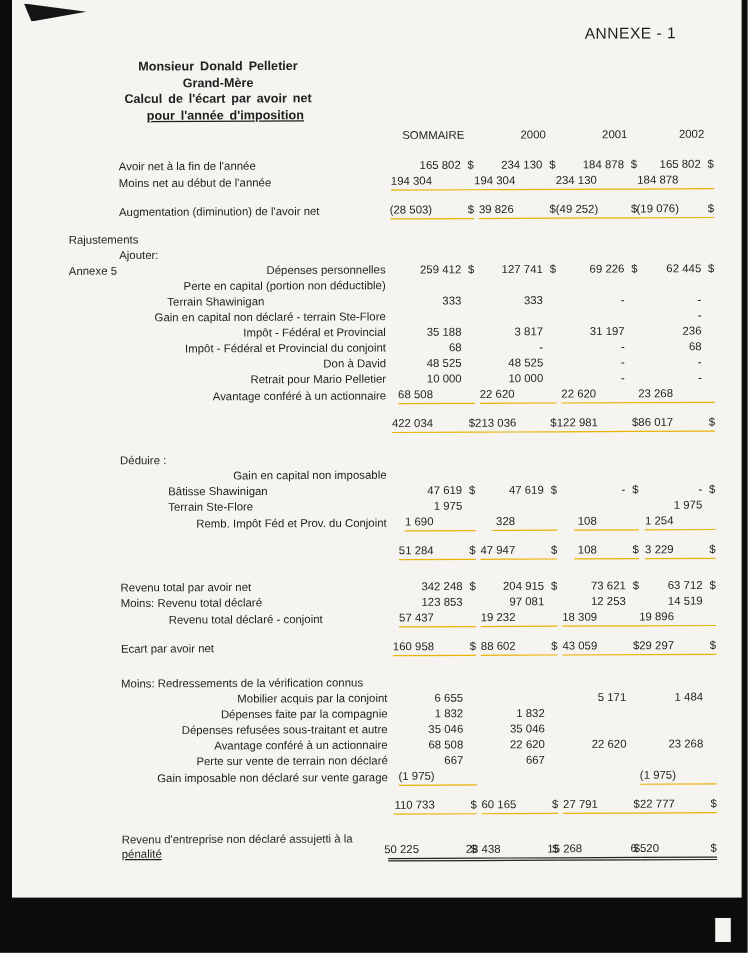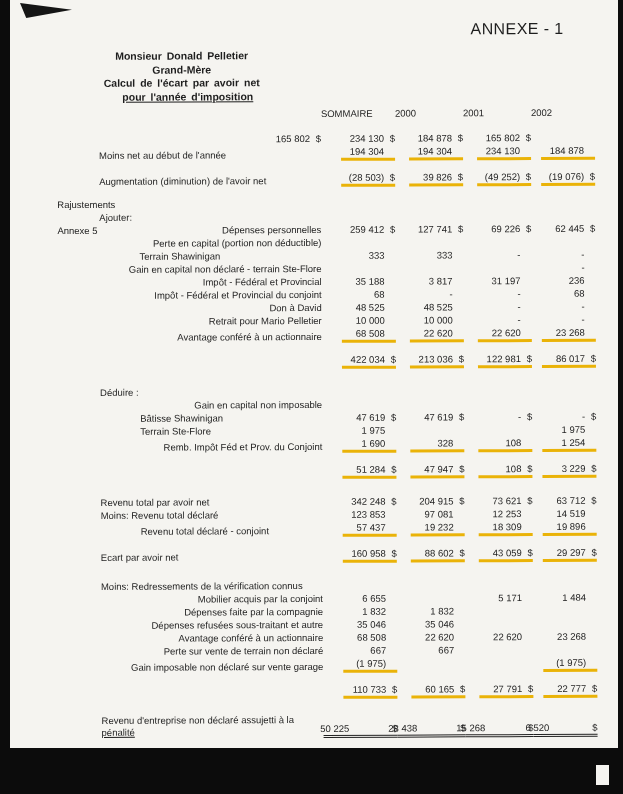--- a/index.html
+++ b/index.html
@@ -7,37 +7,37 @@
     width:623px;height:794px;position:relative;overflow:hidden;
     background:#0c0c0c;
     font-family:"Liberation Sans",sans-serif;
   }
   .paper{position:absolute;left:10px;top:0;width:608px;height:748px;background:#f5f4f0;}
   .bottom-notch{position:absolute;right:14px;bottom:9px;width:13px;height:20px;background:#f5f4f0;}
   .corner-mark{position:absolute;left:20px;top:3px;width:52px;height:15px;background:#151515;
     clip-path:polygon(0 0,100% 45%,12% 100%);}
   .content{position:absolute;left:0;top:0;width:623px;height:748px;color:#1e1e1e;
     transform:rotate(-0.25deg);transform-origin:50% 50%;}
-  .annexe{position:absolute;top:21px;right:58px;font-size:16px;letter-spacing:.4px;margin-left:36px;}
+  .annexe{position:absolute;top:21px;right:58px;font-size:13px;letter-spacing:.4px;margin-left:36px;}
   .doc-header{position:absolute;left:105px;top:49px;font-size:10.5px;font-weight:bold;
     line-height:13.5px;word-spacing:2px;text-align:center;}
   .doc-header .underlined{text-decoration:underline;margin-left:12px;}
   .table{position:absolute;left:58px;top:108px;}
   .thead,.trow{display:grid;grid-template-columns:42px 222px 74px 68px 68px 64px;align-items:end;}
   .thead{font-size:9.5px;line-height:12px;margin-bottom:13px;}
-  .thead .hcell{text-align:left;padding-right:8px;}
+  .thead .hcell{text-align:right;padding-right:8px;}
   .trow{min-height:13px;font-size:9.5px;line-height:12px;}
   .cell{white-space:nowrap;padding-bottom:1px;}
   .label-cell.indent-1{padding-left:14px;text-align:right;}
   .label-cell.indent-2{padding-left:40px;}
   .val-cell{display:flex;justify-content:flex-end;}
   .val{display:inline-flex;justify-content:flex-end;min-width:54px;}
   .num{text-align:right;}
   .dollar{width:11px;text-align:right;}
-  .trow.rule-below .val{border-bottom:3px solid #eab308;}
+  .trow.rule-below .val{border-bottom:1px solid #eab308;gap:24px;}
   .trow.rule-double-below .val{border-bottom:3px double #222;gap:43px;}
   .label2{text-decoration:underline;}
   .spacer{width:100%;}
 </style>
 </head>
 <body>
 
 <div class="paper"></div>
 <div class="corner-mark"></div>
 <div class="bottom-notch"></div>
@@ -57,20 +57,21 @@
       <div class="cell"></div>
       <div class="cell"></div>
       <div class="hcell">SOMMAIRE</div>
       <div class="hcell">2000</div>
       <div class="hcell">2001</div>
       <div class="hcell">2002</div>
     </div>
     <div id="tbody">
         <div class="trow">
           <div class="cell margin-cell"></div>
+          <div class="cell label-cell indent-0">Avoir net à la fin de l'année</div>
           <div class="cell val-cell">
             <span class="val">
               <span class="num">165 802</span>
               <span class="dollar">$</span>
             </span>
           </div>
           <div class="cell val-cell">
             <span class="val">
               <span class="num">234 130</span>
               <span class="dollar">$</span>

